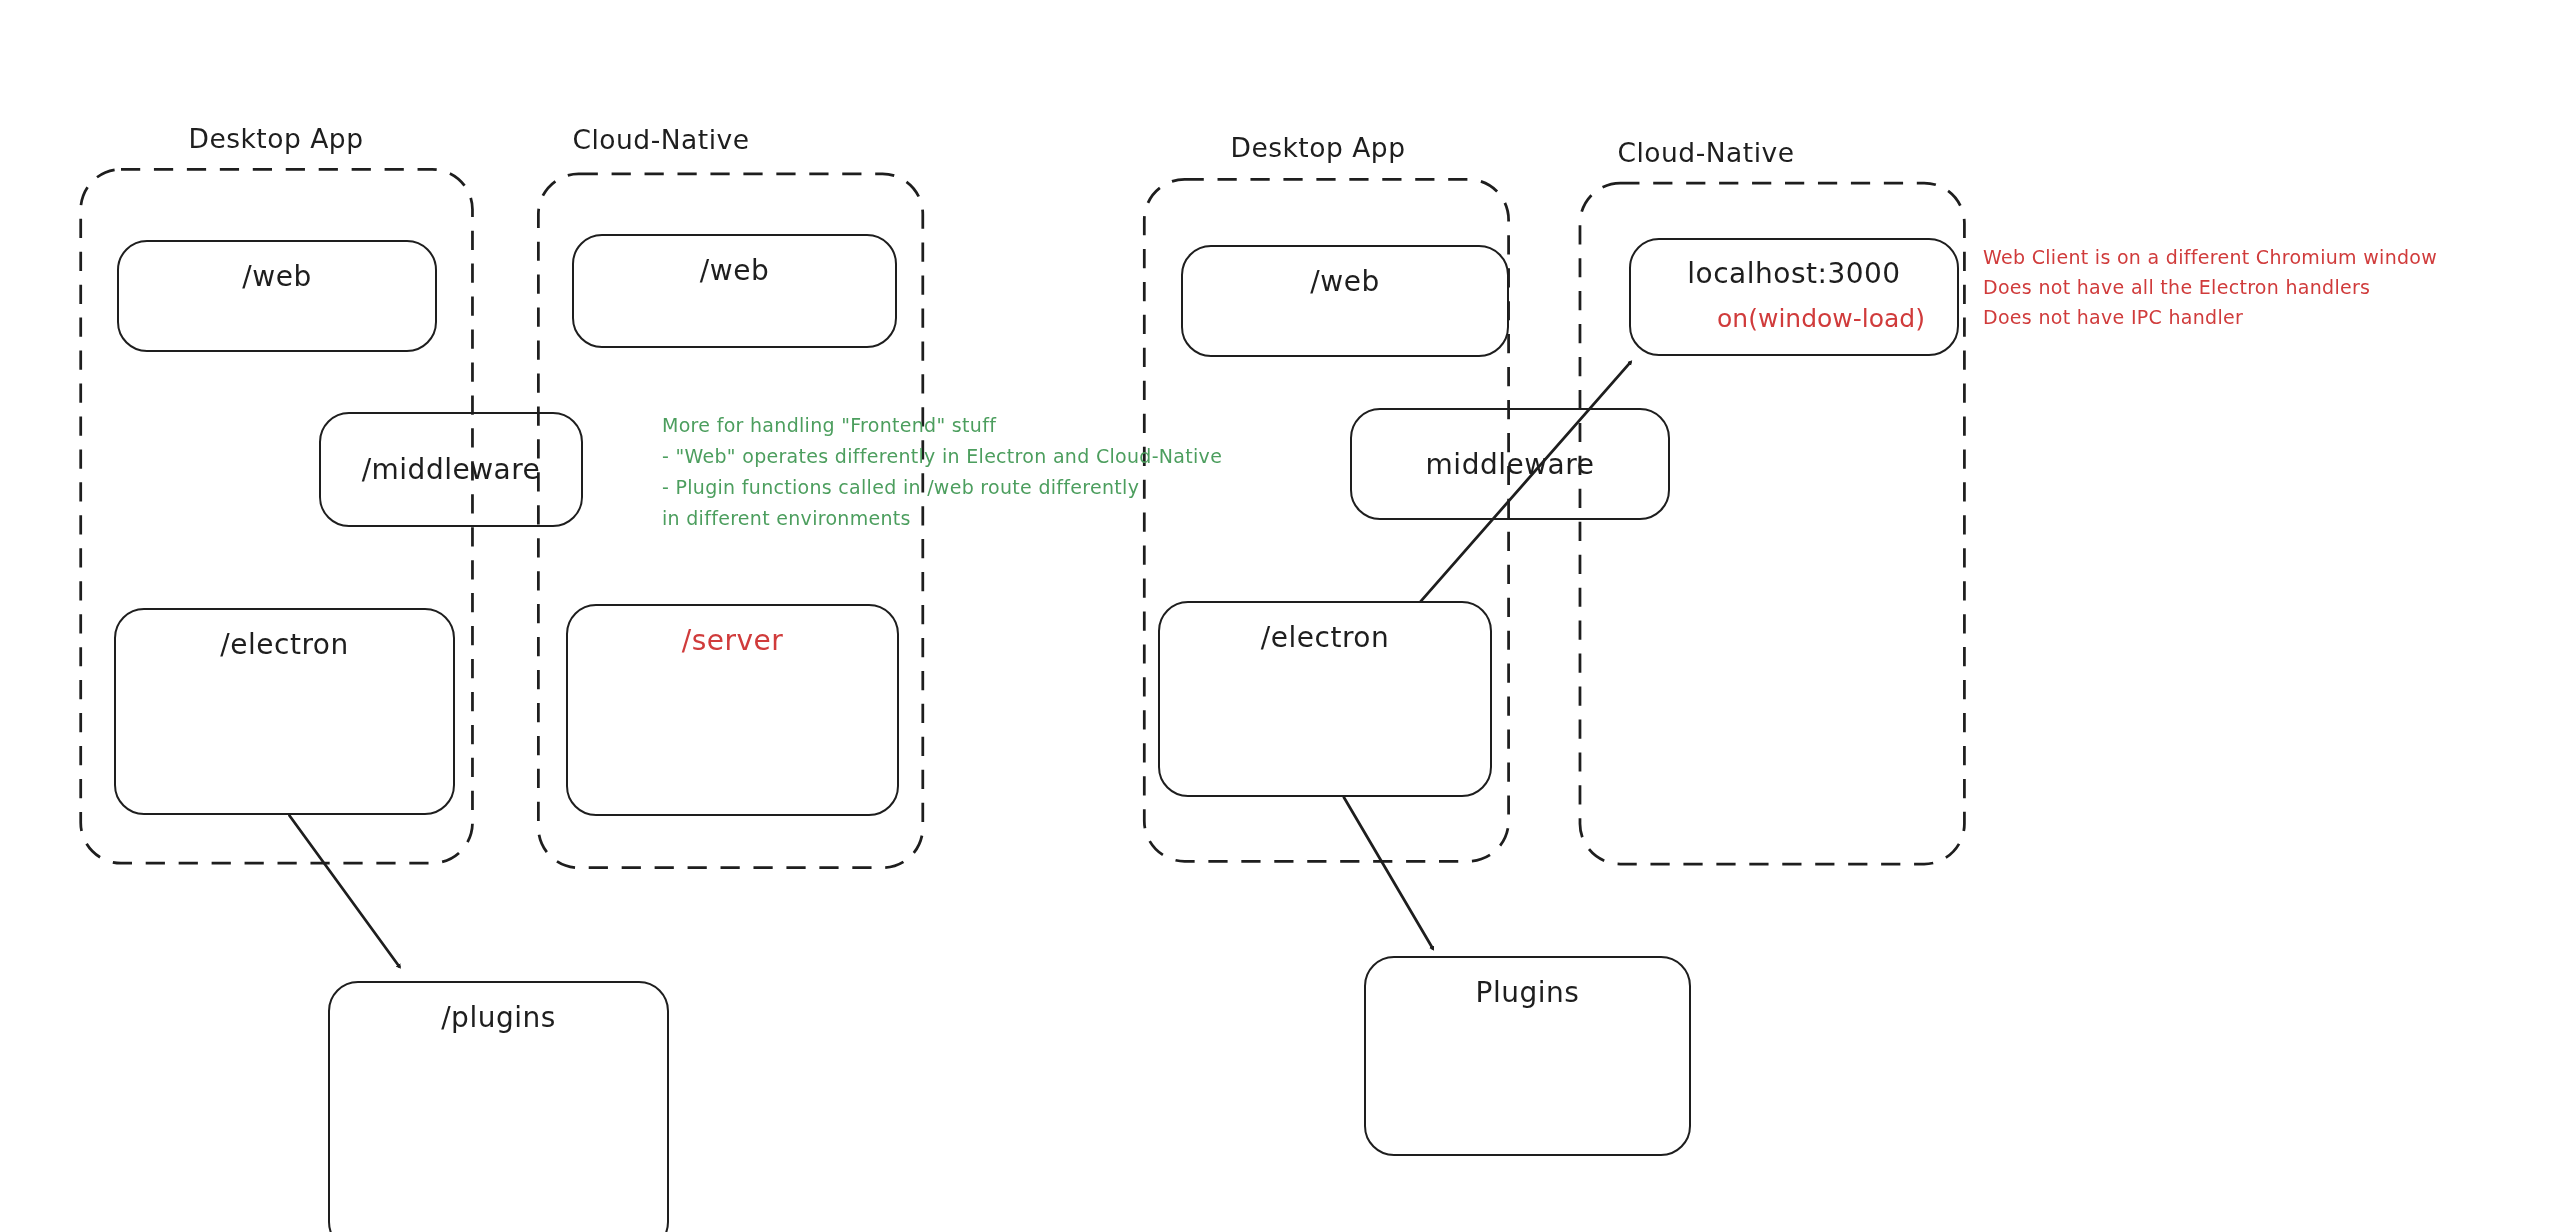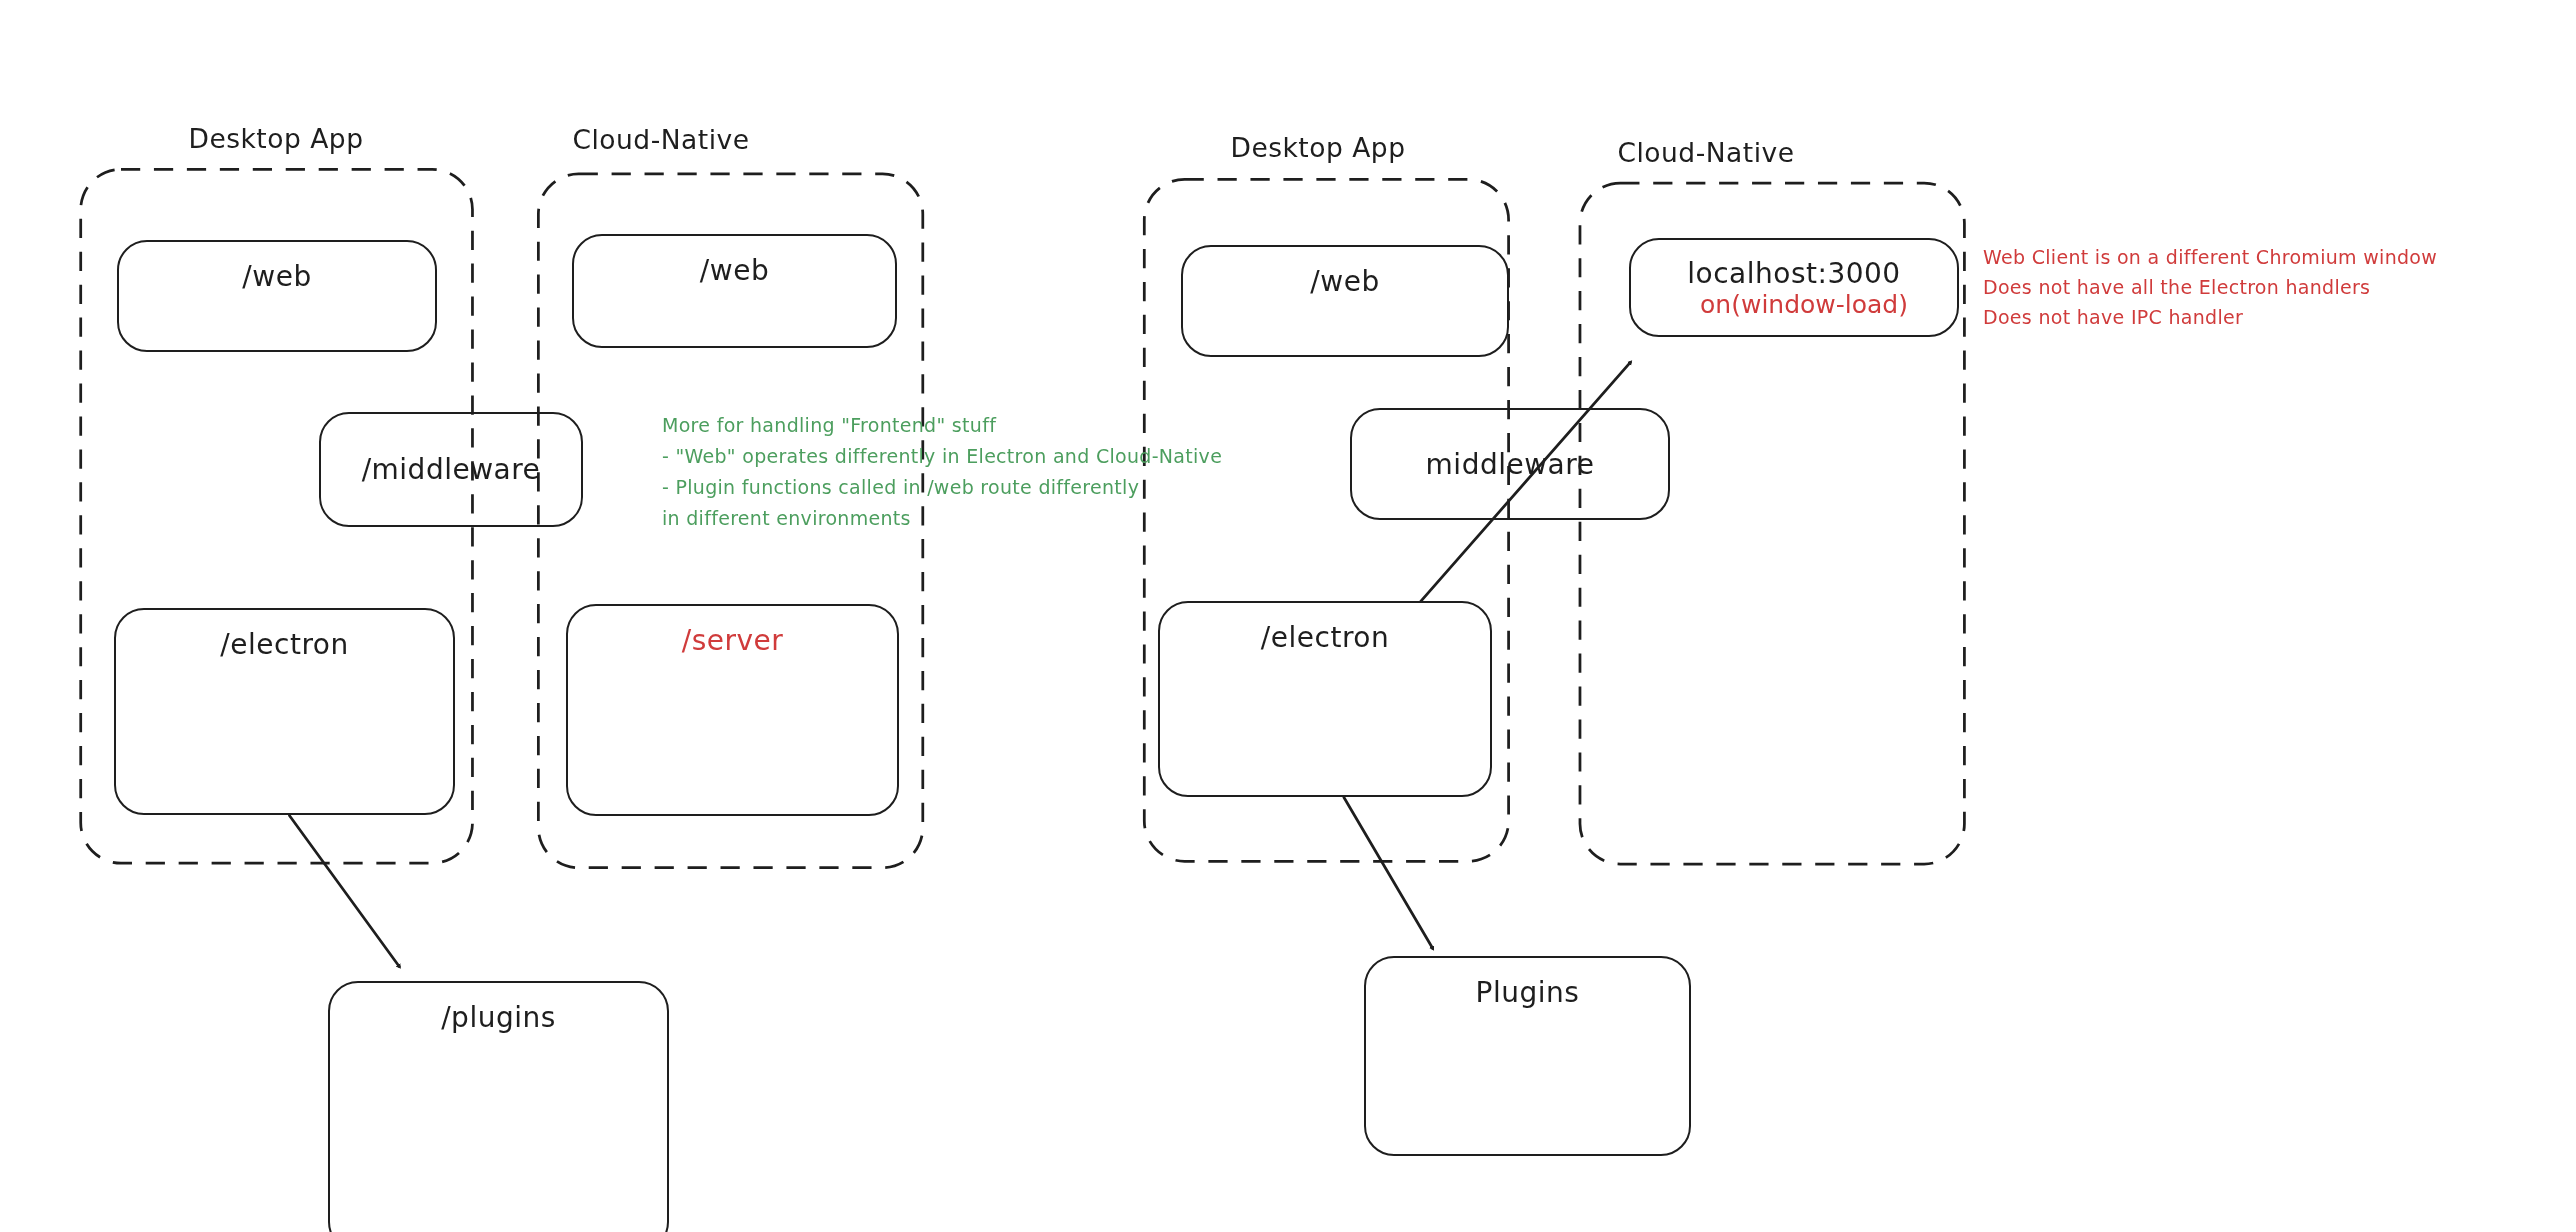--- a/index.html
+++ b/index.html
@@ -51,23 +51,23 @@
     font-size: 19px;
     letter-spacing: 0.3px;
     white-space: nowrap;
   }
   .note div { line-height: 31px; }
   .note-green { color: var(--green); }
   .note-red { color: var(--red); }
   .note-red div { line-height: 30px; }
   .sub-label {
     font-size: 25px;
-    margin-top: 0;
+    margin-top: 14px;
     align-self: flex-end;
-    padding-right: 49px;
+    padding-right: 32px;
     white-space: nowrap;
   }
 </style>
 </head>
 <body>
 
 <div id="canvas">
 
   <svg id="wires" viewBox="0 0 2814 1346" xmlns="http://www.w3.org/2000/svg">
     <defs>
@@ -120,21 +120,21 @@
     <div>in different environments</div>
   </div>
 
   <div class="container-label" style="left:1318px; top:132px;">Desktop App</div>
   <div class="container-label" style="left:1706px; top:137px;">Cloud-Native</div>
 
   <div class="node-box pad-top" style="left:1181px; top:245px; width:328px; height:112px;">
     <div class="node-label">/web</div>
   </div>
 
-  <div class="node-box" style="left:1629px; top:238px; width:330px; height:99px; padding-top:16.5px;">
+  <div class="node-box" style="left:1629px; top:238px; width:330px; height:118px; padding-top:16.5px;">
     <div class="node-label">localhost:3000</div>
     <div class="sub-label red-text">on(window-load)</div>
   </div>
 
   <div class="node-box v-center" style="left:1350px; top:408px; width:320px; height:112px;">
     <div class="node-label">middleware</div>
   </div>
 
   <div class="node-box pad-top" style="left:1158px; top:601px; width:334px; height:196px;">
     <div class="node-label">/electron</div>

